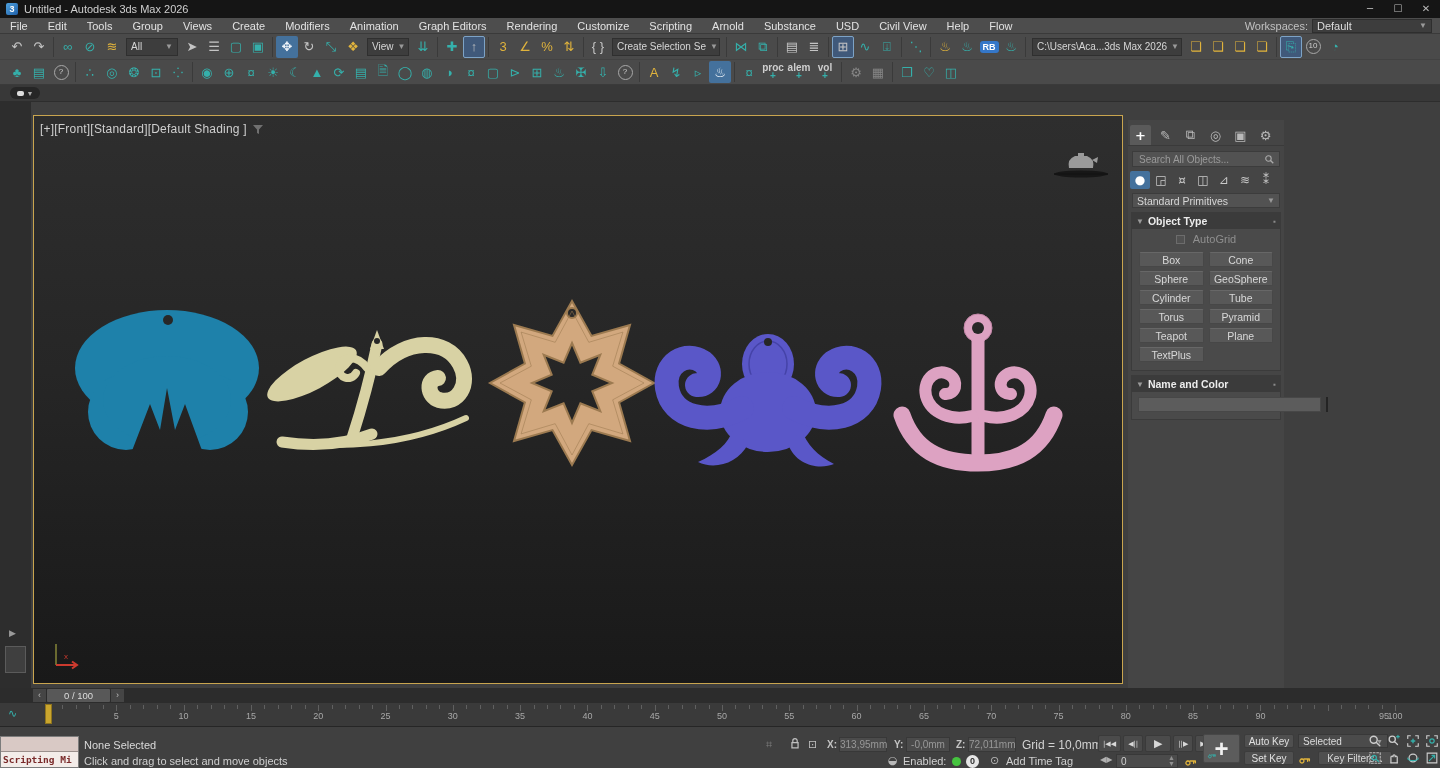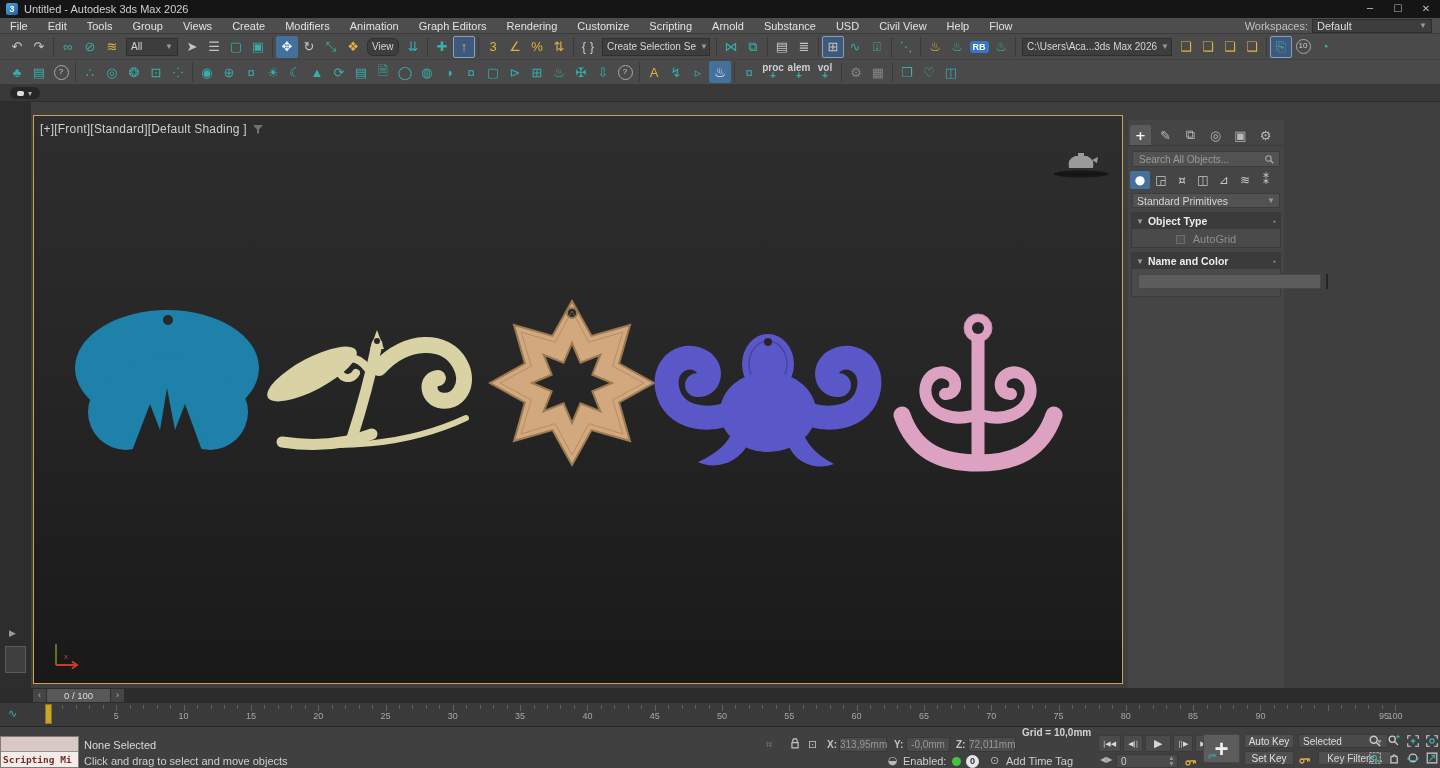--- a/index.html
+++ b/index.html
@@ -94,21 +94,21 @@
   
   .statusbar{position:absolute;left:0;top:727px;width:1440px;height:41px;background:#404040;}
   .listener{position:absolute;left:0;top:9px;width:79px;height:32px;border:1px solid #7c7c7c;font-weight:bold;}
   .listener .l1{height:15px;background:#d9c9c5;border-bottom:1px solid #9a8f8c;}
   .listener .l2{height:15px;background:#f3ece9;color:#7a2a2a;font-family:"DejaVu Sans Mono",monospace;font-size:9.5px;line-height:15px;padding-left:2px;white-space:nowrap;overflow:hidden;}
   .prompt1{position:absolute;left:84px;top:12px;color:#dadada;}
   .prompt2{position:absolute;left:84px;top:28px;color:#cfcfcf;}
   .sb-ico{position:absolute;color:#9a9a9a;font-family:"DejaVu Sans",sans-serif;font-size:11px;}
   .coordlab{position:absolute;top:12px;color:#c4c4c4;font-weight:bold;font-size:10px;}
   .coordfield{position:absolute;top:10px;height:15px;background:#4b4b4b;border:1px solid #383838;color:#989898;font-size:10px;line-height:14px;text-align:center;}
-  .gridtext{position:absolute;left:1022px;top:0;color:#d2d2d2;font-weight:bold;font-size:10px;}
+  .gridtext{position:absolute;left:1022px;top:11px;color:#d2d2d2;font-weight:normal;font-size:12px;}
   .enab{position:absolute;top:28px;color:#cfcfcf;}
   .gdot{position:absolute;left:952px;top:30px;width:9px;height:9px;border-radius:50%;background:#45c33f;}
   .zbadge{position:absolute;left:966px;top:28px;width:13px;height:13px;border-radius:50%;background:#e6e6e6;color:#333;font-size:9px;font-weight:bold;text-align:center;line-height:13px;}
   .playback{position:absolute;left:1098px;top:8px;display:flex;gap:2px;}
   .pb{height:17px;background:#4b4b4b;border:1px solid #3a3a3a;border-radius:2px;color:#d8d8d8;font-size:7px;display:flex;align-items:center;justify-content:center;padding:0 4px;font-family:"DejaVu Sans",sans-serif;}
   .timefield{position:absolute;left:1116px;top:27px;width:62px;height:14px;background:#4b4b4b;border:1px solid #383838;color:#cfcfcf;font-size:10px;line-height:13px;padding:0 12px 0 4px;}
   .timefield .spin{position:absolute;right:2px;top:0;color:#909090;font-size:7px;line-height:6px;}
   .bigplus{position:absolute;left:1203px;top:7px;width:37px;height:29px;background:#5c5c5c;border:1px solid #474747;border-radius:2px;color:#f0f0f0;font-size:24px;font-weight:bold;display:flex;align-items:center;justify-content:center;line-height:1;}
   .bigplus svg{position:absolute;left:2px;bottom:2px;}
   .skbtn{position:absolute;width:50px;height:14px;background:#4f4f4f;border:1px solid #3c3c3c;border-radius:2px;color:#e0e0e0;font-size:10px;text-align:center;line-height:13px;}
@@ -202,21 +202,21 @@
       </div>
       <div class="tool">
         <span>↻</span>
       </div>
       <div class="tool c-teal">
         <span>⤡</span>
       </div>
       <div class="tool c-yellow">
         <span>❖</span>
       </div>
-      <div class="dd" style="width: 32px; border-radius: 6px;">
+      <div class="dd" style="width: 42px;">
         <span>View</span>
         <span class="car">▼</span>
       </div>
       <div class="tool c-teal">
         <span>⇊</span>
       </div>
       <div class="sep"></div>
       <div class="tool c-teal">
         <span>✚</span>
       </div>
@@ -569,20 +569,33 @@
       <div class="rollout">
         <div class="roll-head">
           <span class="rcar">▼</span>
           <span>Object Type</span>
           <span class="pin">▪</span>
         </div>
         <div class="autogrid">
           <span class="agbox"></span>
           <span>AutoGrid</span>
         </div>
+        <div class="objgrid" id="obj-buttons">
+            <div class="objbtn">Box</div>
+            <div class="objbtn">Cone</div>
+            <div class="objbtn">Sphere</div>
+            <div class="objbtn">GeoSphere</div>
+            <div class="objbtn">Cylinder</div>
+            <div class="objbtn">Tube</div>
+            <div class="objbtn">Torus</div>
+            <div class="objbtn">Pyramid</div>
+            <div class="objbtn">Teapot</div>
+            <div class="objbtn">Plane</div>
+            <div class="objbtn">TextPlus</div>
+          </div>
       </div>
 
       <div class="rollout">
         <div class="roll-head">
           <span class="rcar">▼</span>
           <span>Name and Color</span>
           <span class="pin">▪</span>
         </div>
         <div class="namerow">
           <input class="namefield" value="" style="">

